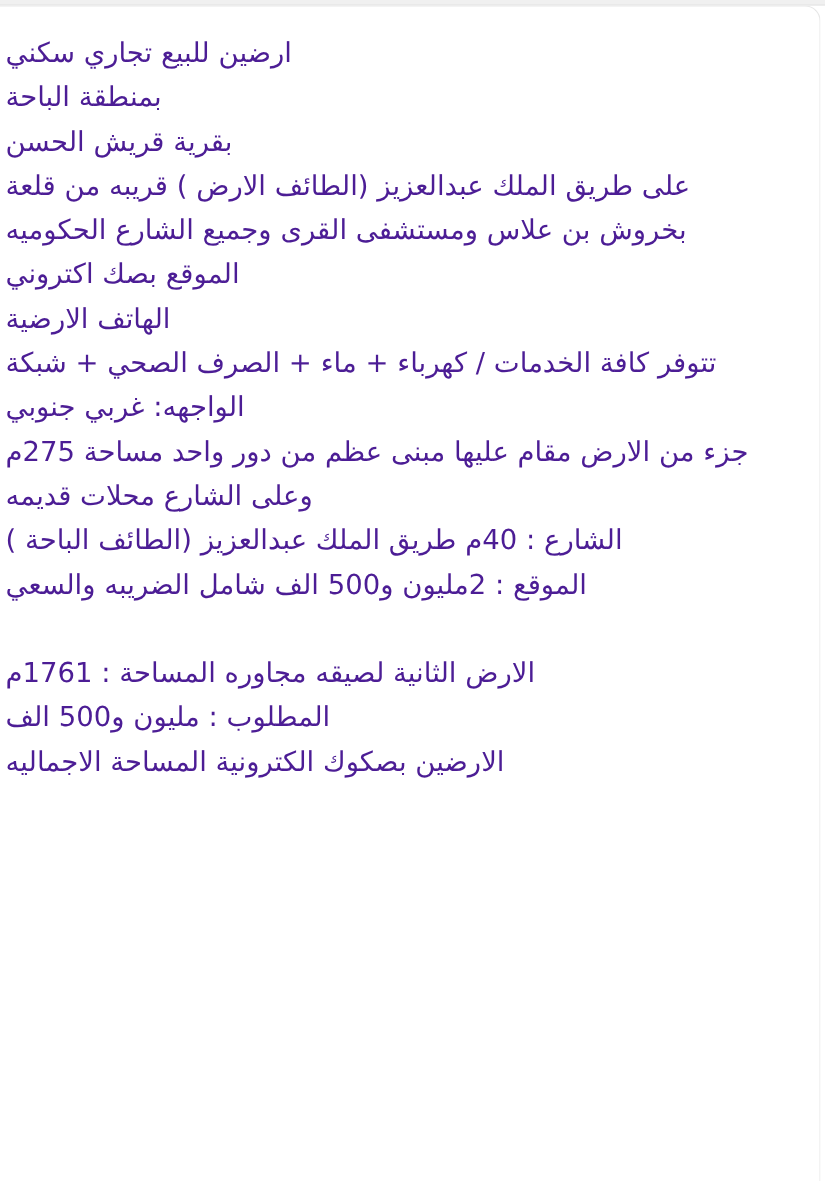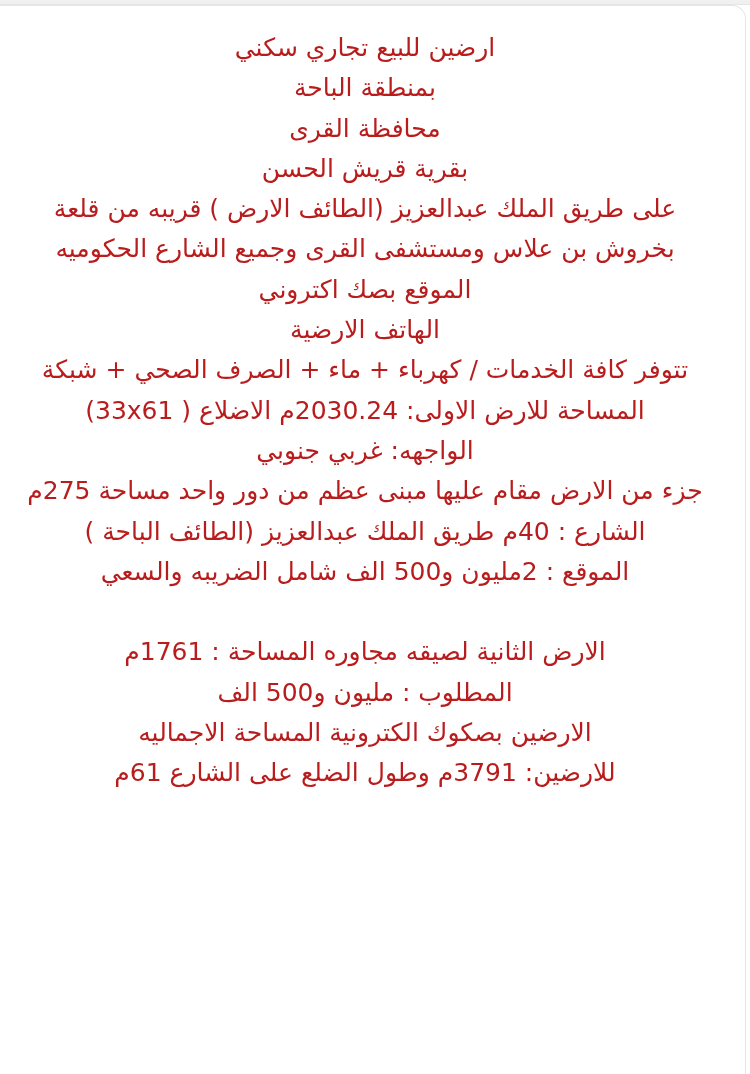--- a/index.html
+++ b/index.html
@@ -27,56 +27,54 @@
     border-top-right-radius: 14px;
     border-right: 1px solid #e6e6e6;
     border-top: 1px solid #e6e6e6;
   }
   .text-block {
     position: absolute;
     right: 20px;
     top: 22px;
     width: 720px;
     direction: rtl;
-    text-align: center;
+    text-align: left;
     font-family: "DejaVu Sans", sans-serif;
     font-size: 25px;
     line-height: 40.3px;
-    color: #b91c1c;
+    color: #4c1d95;
   }
   .line {
     display: block;
     white-space: nowrap;
     unicode-bidi: plaintext;
   }
   .blank {
     display: block;
     height: 40.3px;
   }
 </style>
 </head>
 <body>
 
 <div class="top-strip"></div>
 
 <div class="card">
   <div class="text-block">
     <span class="line">ارضين للبيع تجاري سكني</span>
     <span class="line">بمنطقة الباحة</span>
-    <span class="line">محافظة القرى</span>
     <span class="line">بقرية قريش الحسن</span>
     <span class="line">على طريق الملك عبدالعزيز (الطائف الارض ) قريبه من قلعة</span>
     <span class="line">بخروش بن علاس ومستشفى القرى وجميع الشارع الحكوميه</span>
     <span class="line">الموقع بصك اكتروني</span>
     <span class="line">الهاتف  الارضية</span>
     <span class="line">تتوفر كافة الخدمات / كهرباء + ماء  + الصرف الصحي + شبكة</span>
-    <span class="line">المساحة للارض الاولى: 2030.24م الاضلاع ( 33x61)</span>
     <span class="line">الواجهه: غربي جنوبي</span>
     <span class="line">جزء من الارض مقام عليها مبنى عظم من دور واحد مساحة 275م</span>
+    <span class="line">وعلى الشارع محلات قديمه</span>
     <span class="line">الشارع : 40م طريق الملك عبدالعزيز (الطائف الباحة )</span>
     <span class="line">الموقع : 2مليون و500 الف شامل الضريبه والسعي</span>
     <span class="blank"></span>
     <span class="line">الارض الثانية لصيقه مجاوره المساحة : 1761م</span>
     <span class="line">المطلوب : مليون و500 الف</span>
     <span class="line">الارضين بصكوك الكترونية المساحة الاجماليه</span>
-    <span class="line">للارضين: 3791م وطول الضلع على الشارع 61م</span>
   </div>
 </div>
 
 </body></html>

